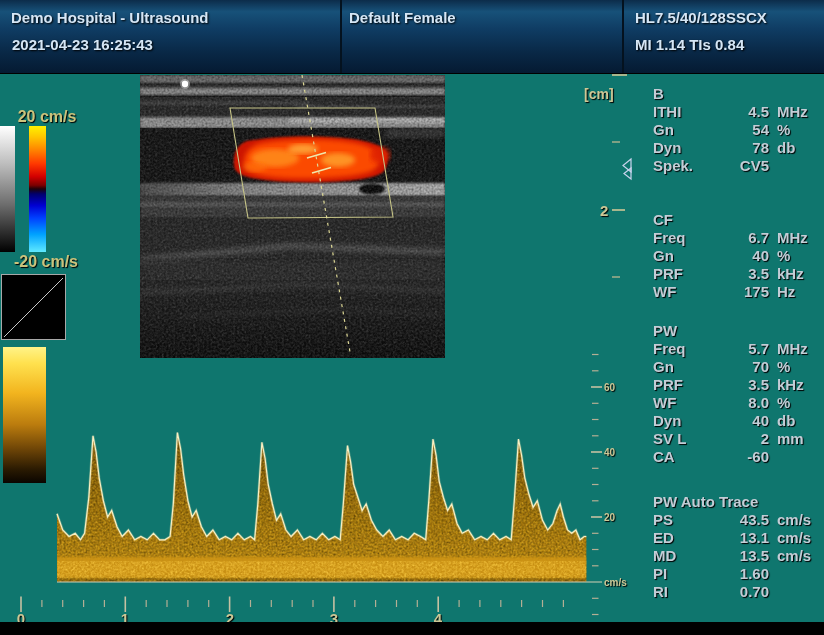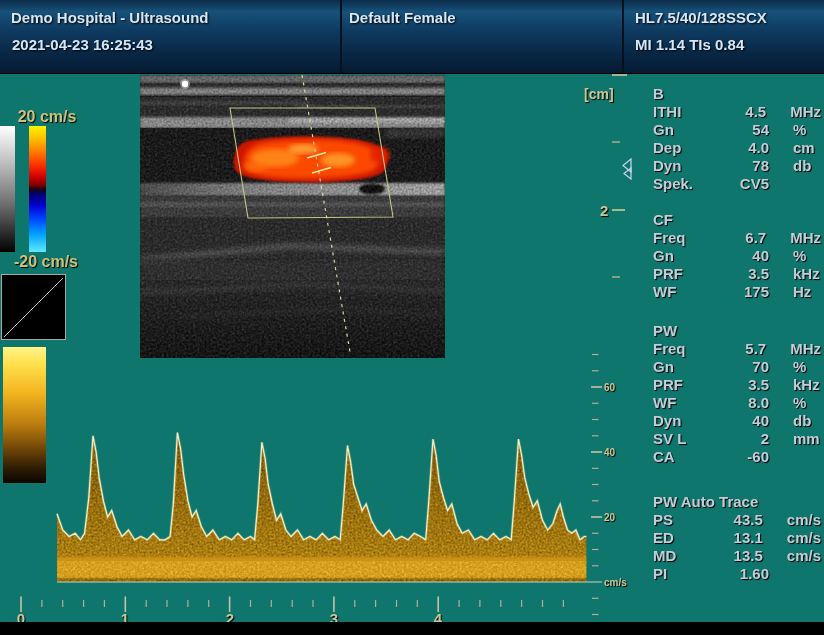--- a/index.html
+++ b/index.html
@@ -21,21 +21,21 @@
     background:linear-gradient(180deg,#fff200 0%,#ffc400 9%,#ff8400 19%,#ff3800 30%,#d40000 40%,#7c0000 47%,#1e020a 50%,#00006e 54%,#0000d2 63%,#0040ff 73%,#00a2ff 86%,#5fe9ff 100%);}
   #gammabox{position:absolute;left:1px;top:274px;width:63px;height:64px;border:1px solid #a8a8a8;background:#000;}
   #goldbar{position:absolute;left:3px;top:347px;width:43px;height:136px;
     background:linear-gradient(180deg,#fff388 0%,#ffe14e 12%,#f2b41e 34%,#bb7c0e 57%,#6e4507 75%,#2a1a02 90%,#0a0500 100%);}
   
   .psec{position:absolute;left:653px;width:168px;color:#c3cdd6;font-size:15px;text-shadow:1px 1px 1px #000;}
   .ptitle{height:18px;line-height:18px;}
   .prow{display:flex;height:18px;line-height:18px;}
   .pl{width:70px;}
   .pv{width:46px;text-align:right;}
-  .pu{margin-left:24px;}
+  .pu{margin-left:8px;}
   
   .xlab{position:absolute;top:610px;transform:translateX(-50%);font-size:15px;color:#cdc795;text-shadow:1px 1px 1px #000;}
   .ylab{position:absolute;left:604px;transform:translateY(-50%);font-size:10px;color:#cdc795;text-shadow:1px 1px 1px #000;white-space:nowrap;}
   svg{position:absolute;display:block;}
 </style>
 </head>
 <body>
 
 <div id="screen">
 
@@ -233,25 +233,20 @@
         <span class="pl">ITHI</span>
         <span class="pv">4.5</span>
         <span class="pu">MHz</span>
       </div>
     <div class="prow">
         <span class="pl">Gn</span>
         <span class="pv">54</span>
         <span class="pu">%</span>
       </div>
     <div class="prow">
-        <span class="pl">Dep</span>
-        <span class="pv">4.0</span>
-        <span class="pu">cm</span>
-      </div>
-    <div class="prow">
         <span class="pl">Dyn</span>
         <span class="pv">78</span>
         <span class="pu">db</span>
       </div>
     <div class="prow">
         <span class="pl">Spek.</span>
         <span class="pv">CV5</span>
         <span class="pu"></span>
       </div>
   </div>
@@ -334,15 +329,20 @@
     <div class="prow">
         <span class="pl">MD</span>
         <span class="pv">13.5</span>
         <span class="pu">cm/s</span>
       </div>
     <div class="prow">
         <span class="pl">PI</span>
         <span class="pv">1.60</span>
         <span class="pu"></span>
       </div>
+    <div class="prow">
+        <span class="pl">RI</span>
+        <span class="pv">0.70</span>
+        <span class="pu"></span>
+      </div>
   </div>
 
 </div>
 
 </body></html>

